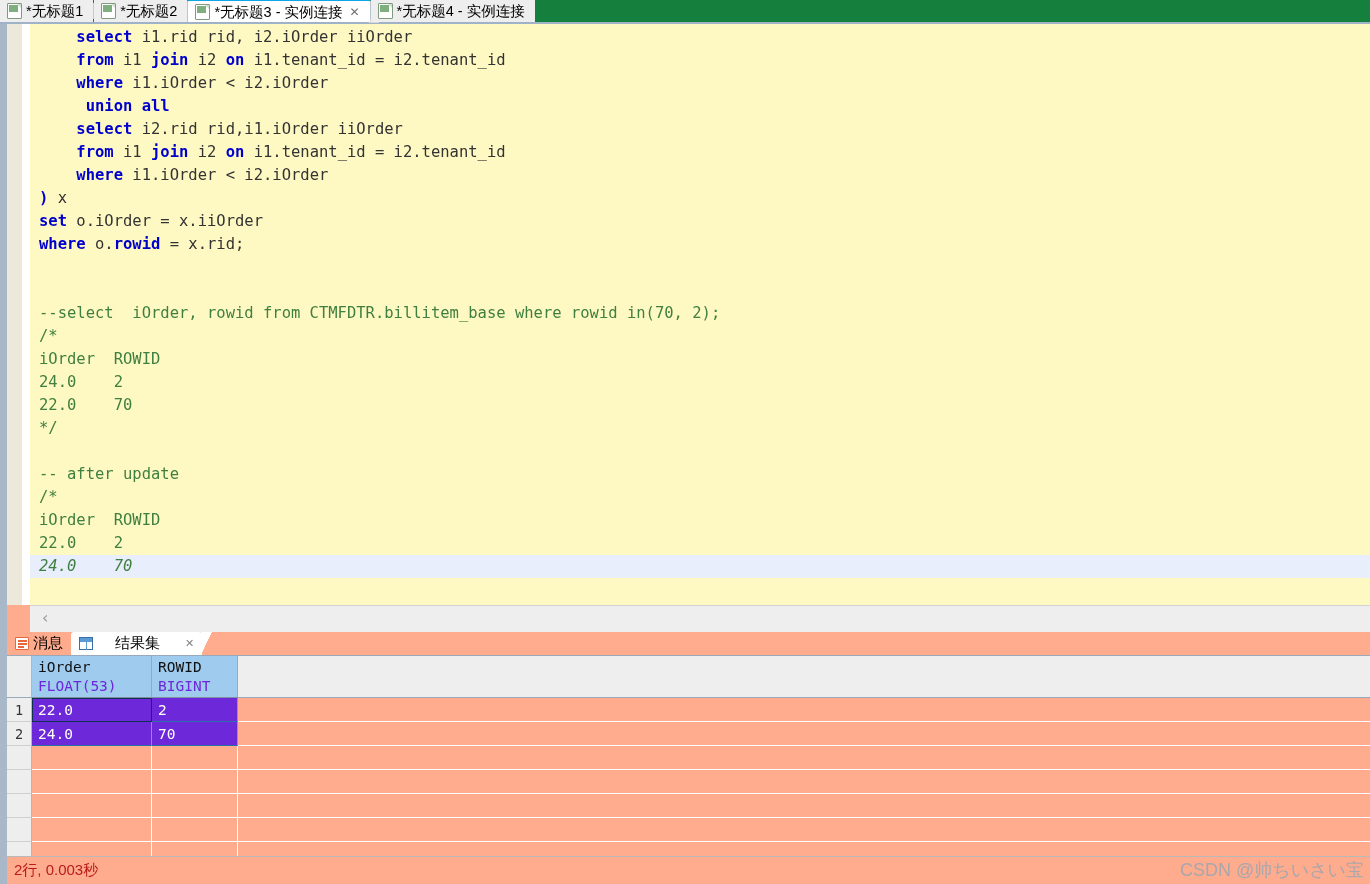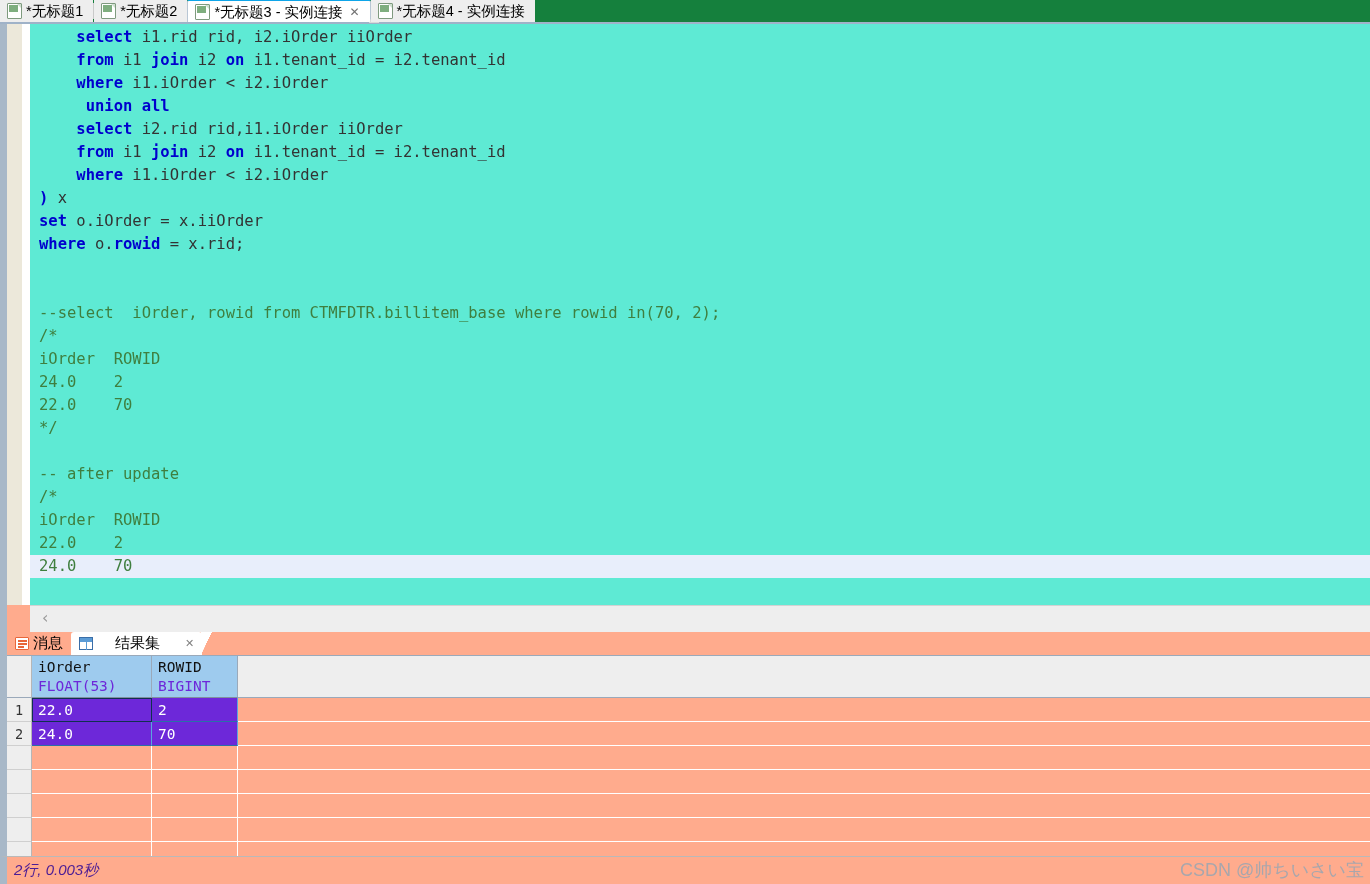--- a/index.html
+++ b/index.html
@@ -73,31 +73,31 @@
   .gutter{
     position:absolute;left:0;top:0;width:15px;height:100%;
     background:#ece8da;
   }
   .gutter-white{
     position:absolute;left:15px;top:0;width:8px;height:100%;
     background:#ffffff;
   }
   .code{
     position:absolute;left:23px;top:0;right:0;bottom:0;
-    background:#5eead4;
+    background:#fef9c3;
     font-family:"DejaVu Sans Mono","Liberation Mono",monospace;
     font-size:15.5px;
     line-height:23px;
     color:#333333;
     white-space:pre;
     overflow:hidden;
     padding-top:2px;
   }
   .code .ln{height:23px;padding-left:9px;box-sizing:border-box;}
-  .code .ln.cur{background:#e8eefb;}
+  .code .ln.cur{background:#e8eefb;font-style:italic;}
   .kw{color:#0000cd;font-weight:bold;}
   .cm{color:#3f7f3f;}
   .pl{color:#333333;}
 
   
   .hscroll{
     position:absolute;left:0;top:605px;width:1370px;height:27px;
     background:#ffab8d;border-left:7px solid #a8b8c8;box-sizing:border-box;
   }
   .hscroll-inner{
@@ -191,21 +191,21 @@
 
   
   .status{
     position:absolute;left:0;top:856px;width:1370px;height:28px;
     background:#ffab8d;
     border-top:1px solid #b9b9b9;
     border-left:7px solid #a8b8c8;
     box-sizing:border-box;
     display:flex;align-items:center;
   }
-  .status-text{font-size:15px;color:#4c1d95;padding-left:7px;font-style:italic;}
+  .status-text{font-size:15px;color:#b91c1c;padding-left:7px;}
   .watermark{
     position:absolute;right:6px;top:856px;height:28px;
     display:flex;align-items:center;
     font-size:18px;color:#9aa6b2;opacity:.85;
     font-family:"Liberation Sans", sans-serif;
   }
 </style>
 </head>
 <body>
 

